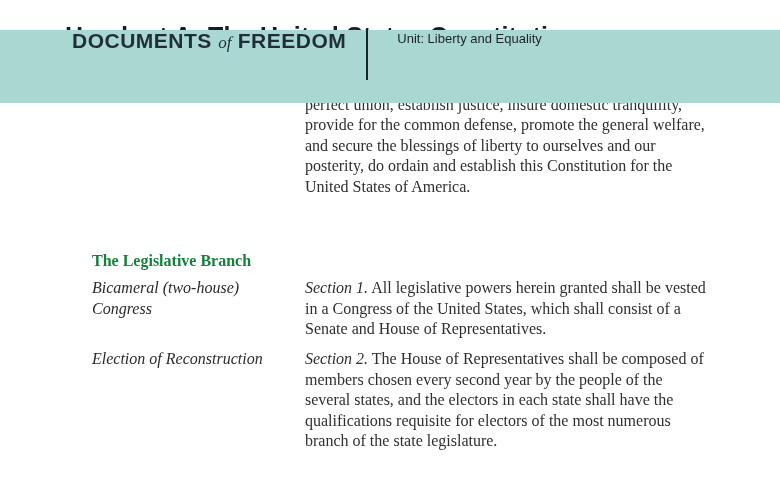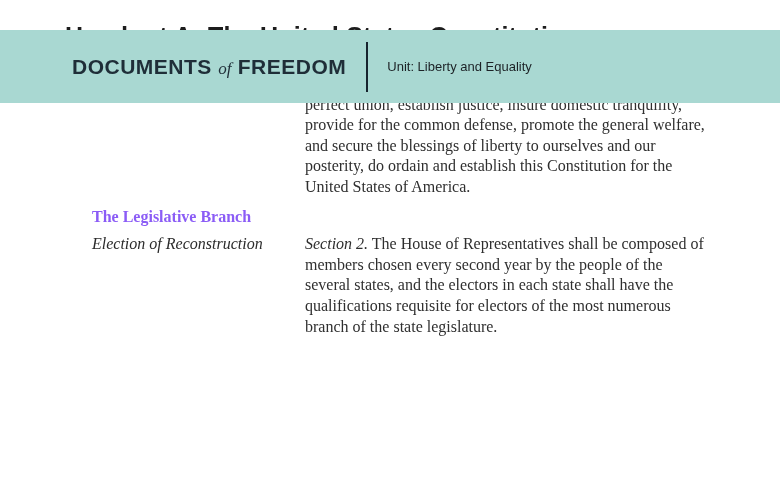--- a/index.html
+++ b/index.html
@@ -18,21 +18,21 @@
 
   
   .band {
     position: absolute;
     top: 30px;
     left: 0;
     width: 780px;
     height: 73px;
     background: #a9d8d2;
     display: flex;
-    align-items: center;
+    align-items: flex-start;
     box-sizing: border-box;
     padding-left: 72px;
   }
   .logo-block {
     text-align: center;
     color: #1f2e38;
     line-height: 1;
   }
   .logo-line {
     font-family: "Liberation Sans", sans-serif;
@@ -60,21 +60,21 @@
     white-space: nowrap;
   }
   .header-divider {
     width: 2px;
     height: 50px;
     background: #16242e;
     margin-left: 20px;
     flex: 0 0 auto;
   }
   .meta {
-    margin-left: 19px;
+    margin-left: 29px;
     font-family: "Liberation Sans", sans-serif;
     font-size: 13px;
     line-height: 18px;
     color: #1c2226;
   }
 
   
   h1.page-title {
     margin: 18px 0 0 65px;
     font-family: "Liberation Sans", sans-serif;
@@ -97,21 +97,22 @@
   .row.gap-lg { margin-bottom: 9px; }
   .cell {
     font-size: 16px;
     line-height: 20.6px;
   }
   .label-cell {
     padding-right: 14px;
   }
   .label-bold {
     font-weight: 700;
-    color: #8b5cf6;
+    color: #15803d;
+    margin-top: 44px;
   }
   .label-italic {
     font-style: italic;
     color: #2b2b2b;
   }
   .heading-bold {
     font-weight: 700;
     color: #232323;
   }
   .section-lead {
@@ -141,20 +142,27 @@
 
   <div class="row gap-lg">
     <div class="cell label-cell"></div>
     <div class="cell">We the people of the United States, in order to form a more perfect union, establish justice, insure domestic tranquility, provide for the common defense, promote the general welfare, and secure the blessings of liberty to ourselves and our posterity, do ordain and establish this Constitution for the United States of America.</div>
   </div>
 
   <div class="row">
     <div class="cell label-cell label-bold">The Legislative Branch</div>
   </div>
 
+  <div class="row gap-lg">
+    <div class="cell label-cell label-italic">Bicameral (two-house) Congress</div>
+    <div class="cell">
+      <span class="section-lead">Section 1.</span>
+      <span>All legislative powers herein granted shall be vested in a Congress of the United States, which shall consist of a Senate and House of Representatives.</span>
+    </div>
+  </div>
 
   <div class="row">
     <div class="cell label-cell label-italic">Election of Reconstruction</div>
     <div class="cell">
       <span class="section-lead">Section 2.</span>
       <span>The House of Representatives shall be composed of members chosen every second year by the people of the several states, and the electors in each state shall have the qualifications requisite for electors of the most numerous branch of the state legislature.</span>
     </div>
   </div>
 
 </main>

